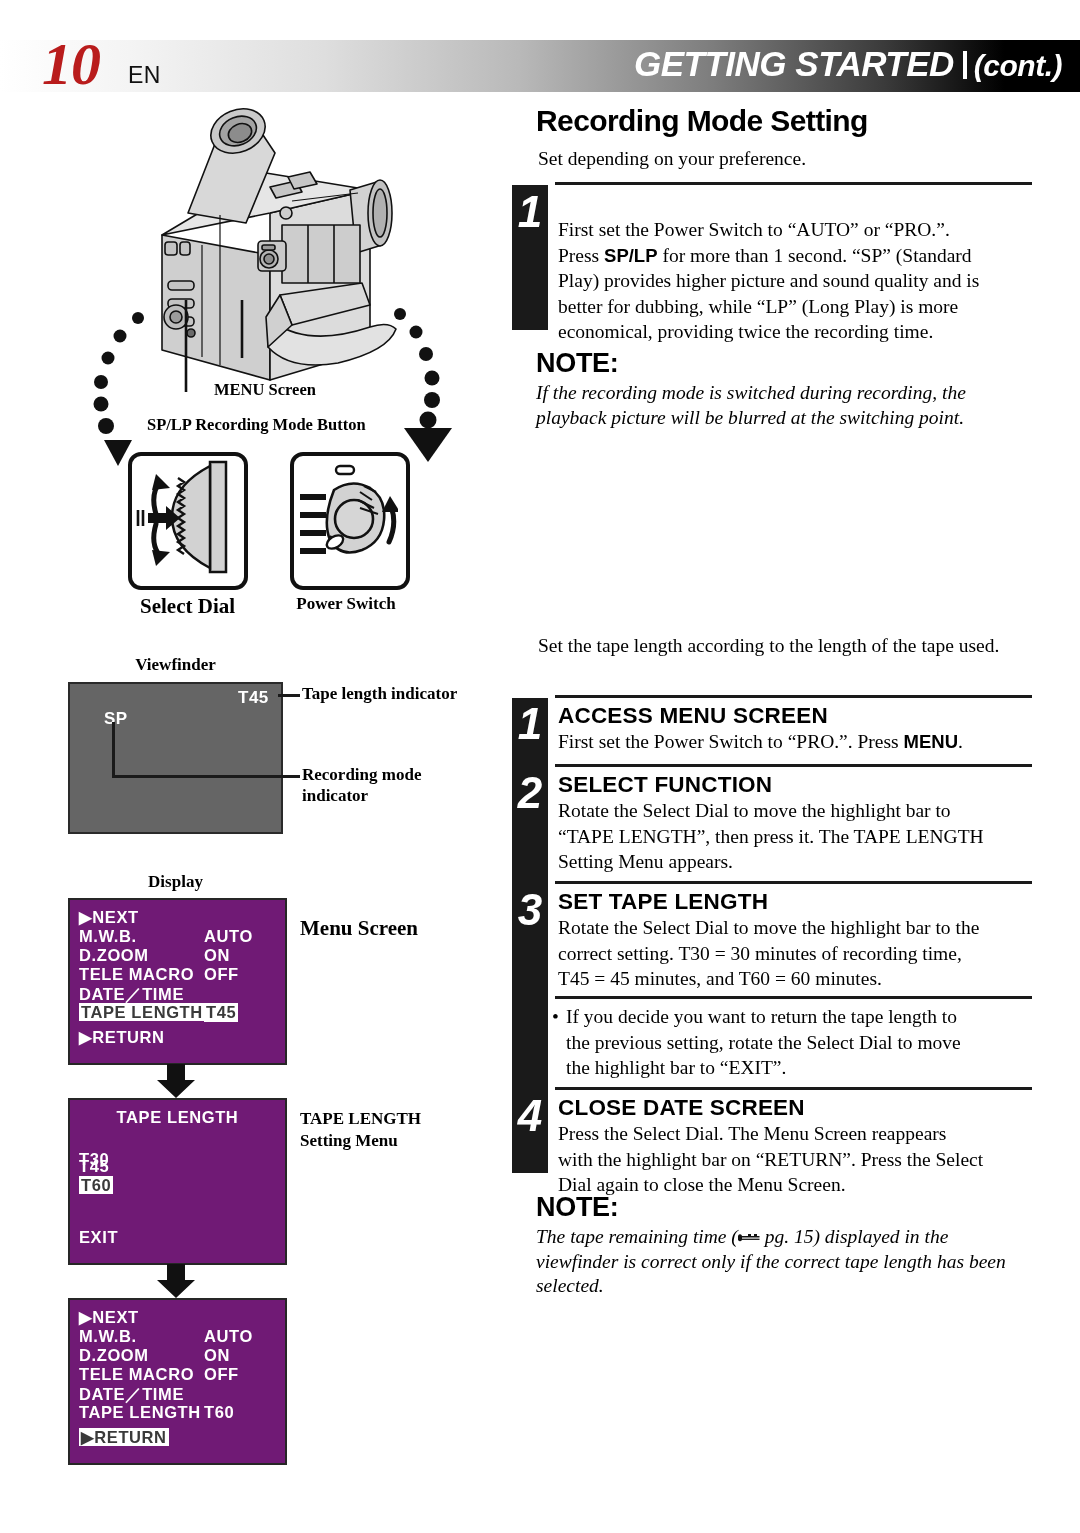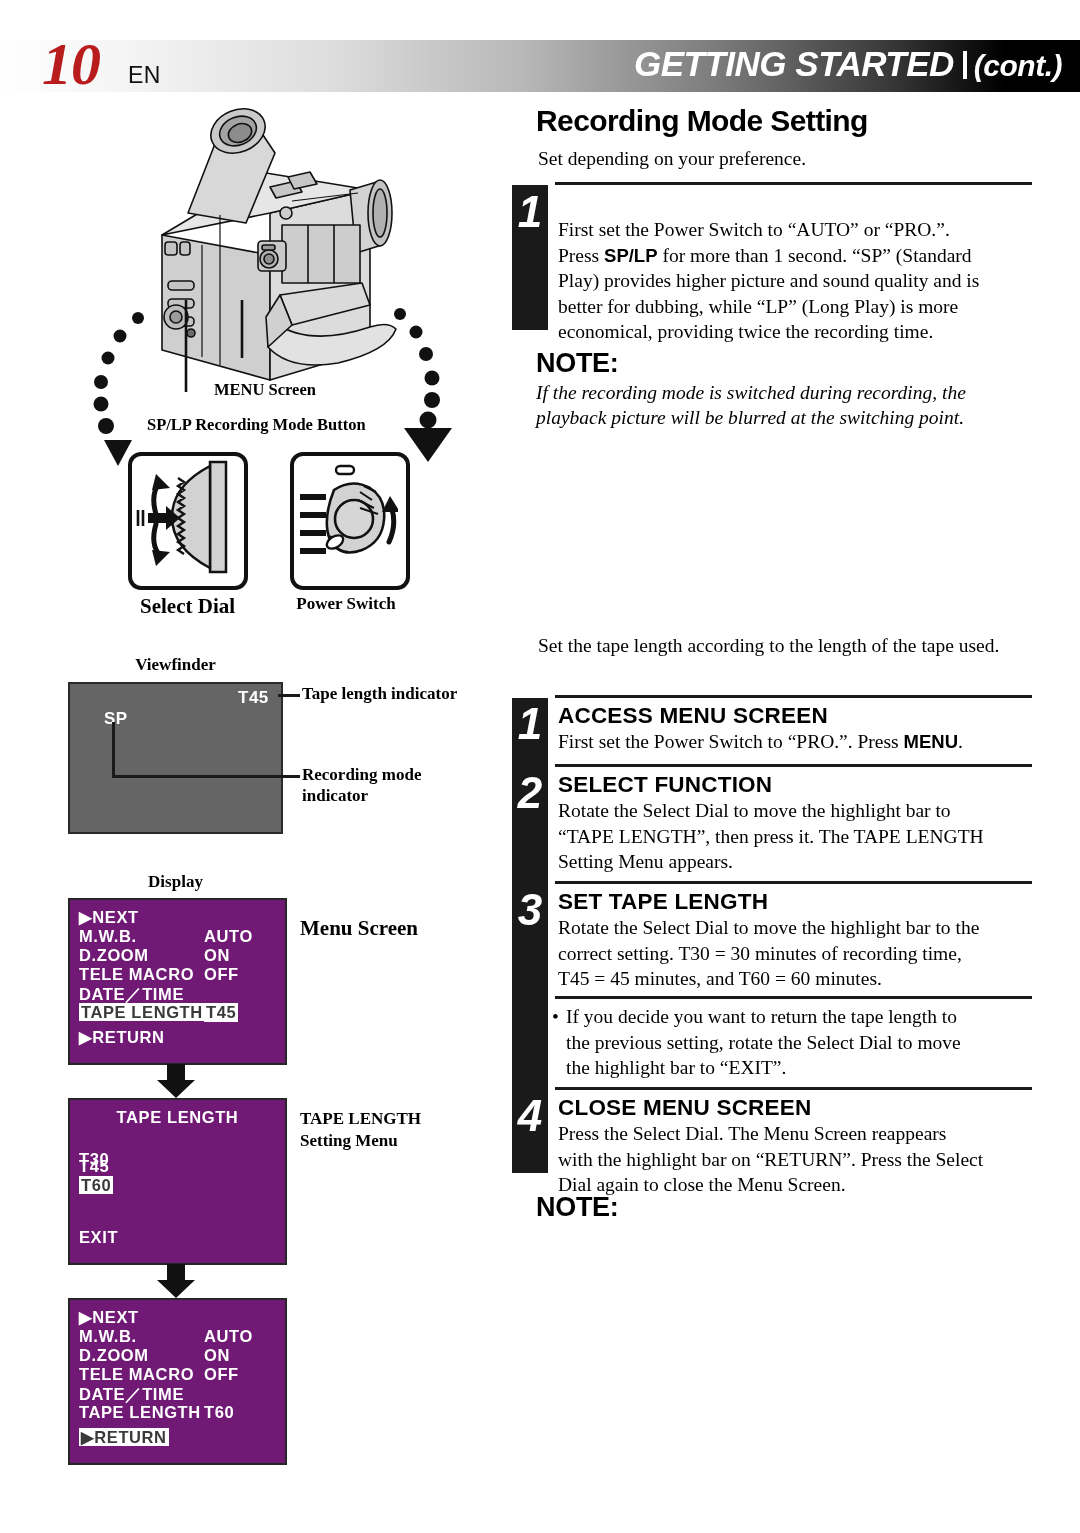--- a/index.html
+++ b/index.html
@@ -279,18 +279,27 @@
   <div class="stepbody" style="position:absolute;left:558px;top:915px;width:470px;">Rotate the Select Dial to move the highlight bar to the<br>correct setting. T30 = 30 minutes of recording time,<br>T45 = 45 minutes, and T60 = 60 minutes.</div>
 
   <div class="rule" style="top:996px;"></div>
   <div class="stepbody" style="position:absolute;left:552px;top:1004px;width:476px;">
     <span style="float:left;width:14px;">•</span>
     <span style="display:block;margin-left:14px;" id="bul">If you decide you want to return the tape length to<br>the previous setting, rotate the Select Dial to move<br>the highlight bar to “EXIT”.</span>
   </div>
 
   <div class="rule" style="top:1087px;"></div>
   <div class="numglyph" style="top:1094px;">4</div>
-  <div class="steptitle" style="position:absolute;left:558px;top:1095px;">CLOSE MENU SCREEN</div>
+  <div class="steptitle" style="position:absolute;left:558px;top:1095px;">CLOSE DATE SCREEN</div>
   <div class="stepbody" style="position:absolute;left:558px;top:1121px;width:470px;">Press the Select Dial. The Menu Screen reappears<br>with the highlight bar on “RETURN”. Press the Select<br>Dial again to close the Menu Screen.</div>
 
   <div class="noteh" style="position:absolute;left:536px;top:1192px;">NOTE:</div>
+  <div class="noteb" style="position:absolute;left:536px;top:1225px;width:492px;">
+    <span>The tape remaining time (</span><svg width="22" height="13" viewBox="0 0 22 13" style="vertical-align:-1px;">
+        <g fill="#111">
+          <path d="M0 4.5 Q2 2 4 4.5 L4 9 Q2 11.5 0 9 Z"></path>
+          <path d="M4 5 L10 5 L10 3 L13 3 L13 5 L16 5 L16 3 L19 3 L19 5 L21.5 5 L21.5 6.4 L4 6.4 Z"></path>
+          <path d="M4 7.6 L21.5 7.6 L21.5 9 L4 9 Z" opacity="0.92"></path>
+        </g>
+      </svg><span> pg. 15</span><span>) displayed in the viewfinder is correct only if the correct tape length has been selected.</span>
+  </div>
 
 </div>
 
 </body></html>

